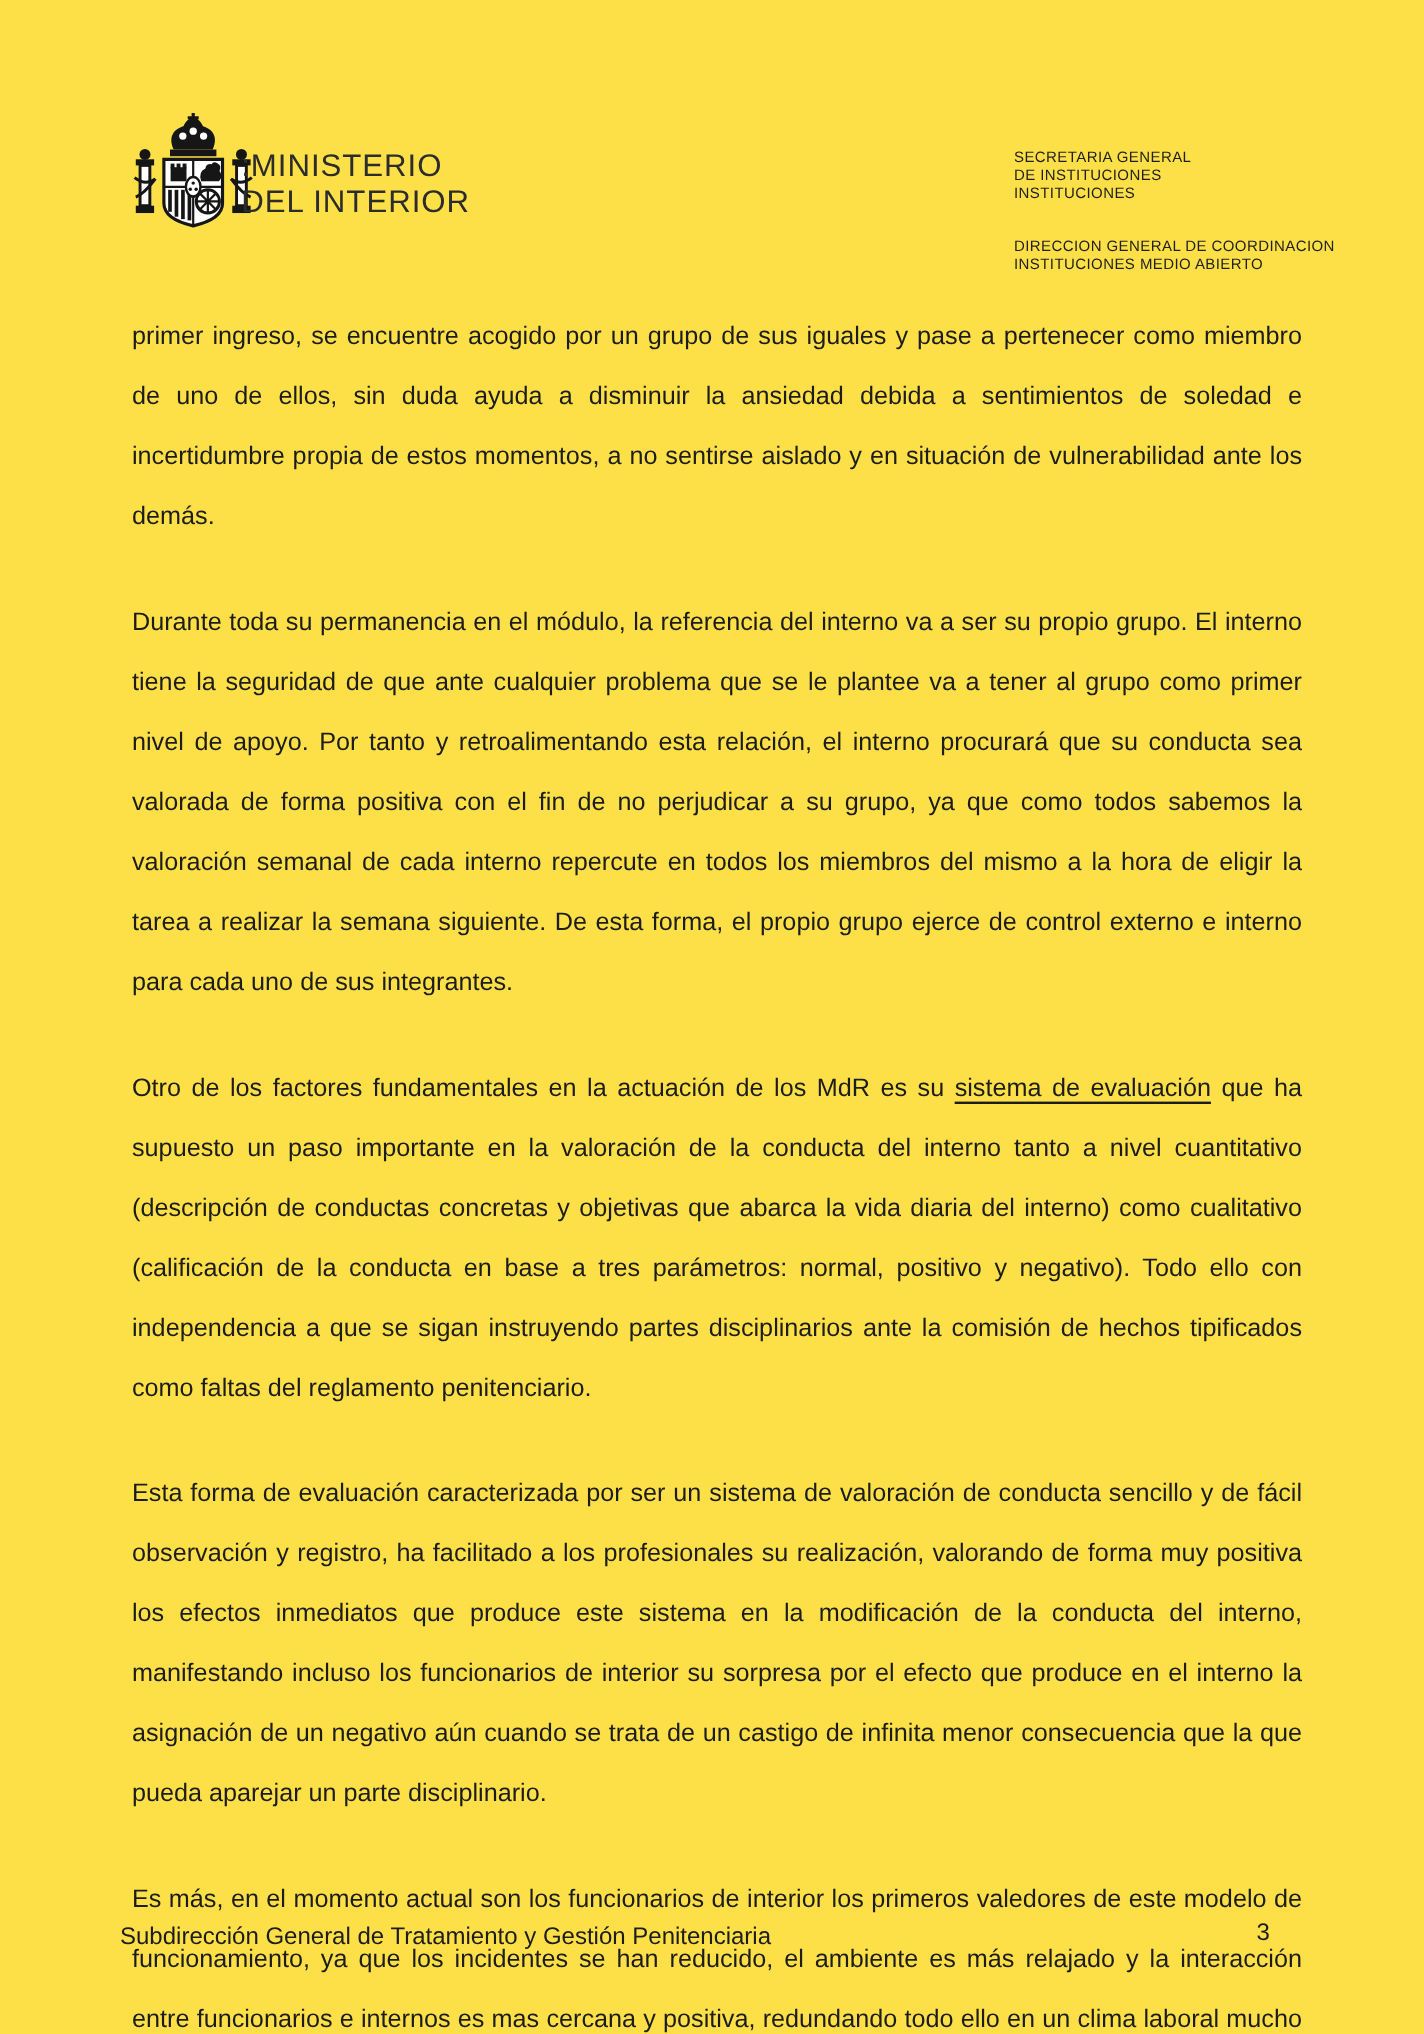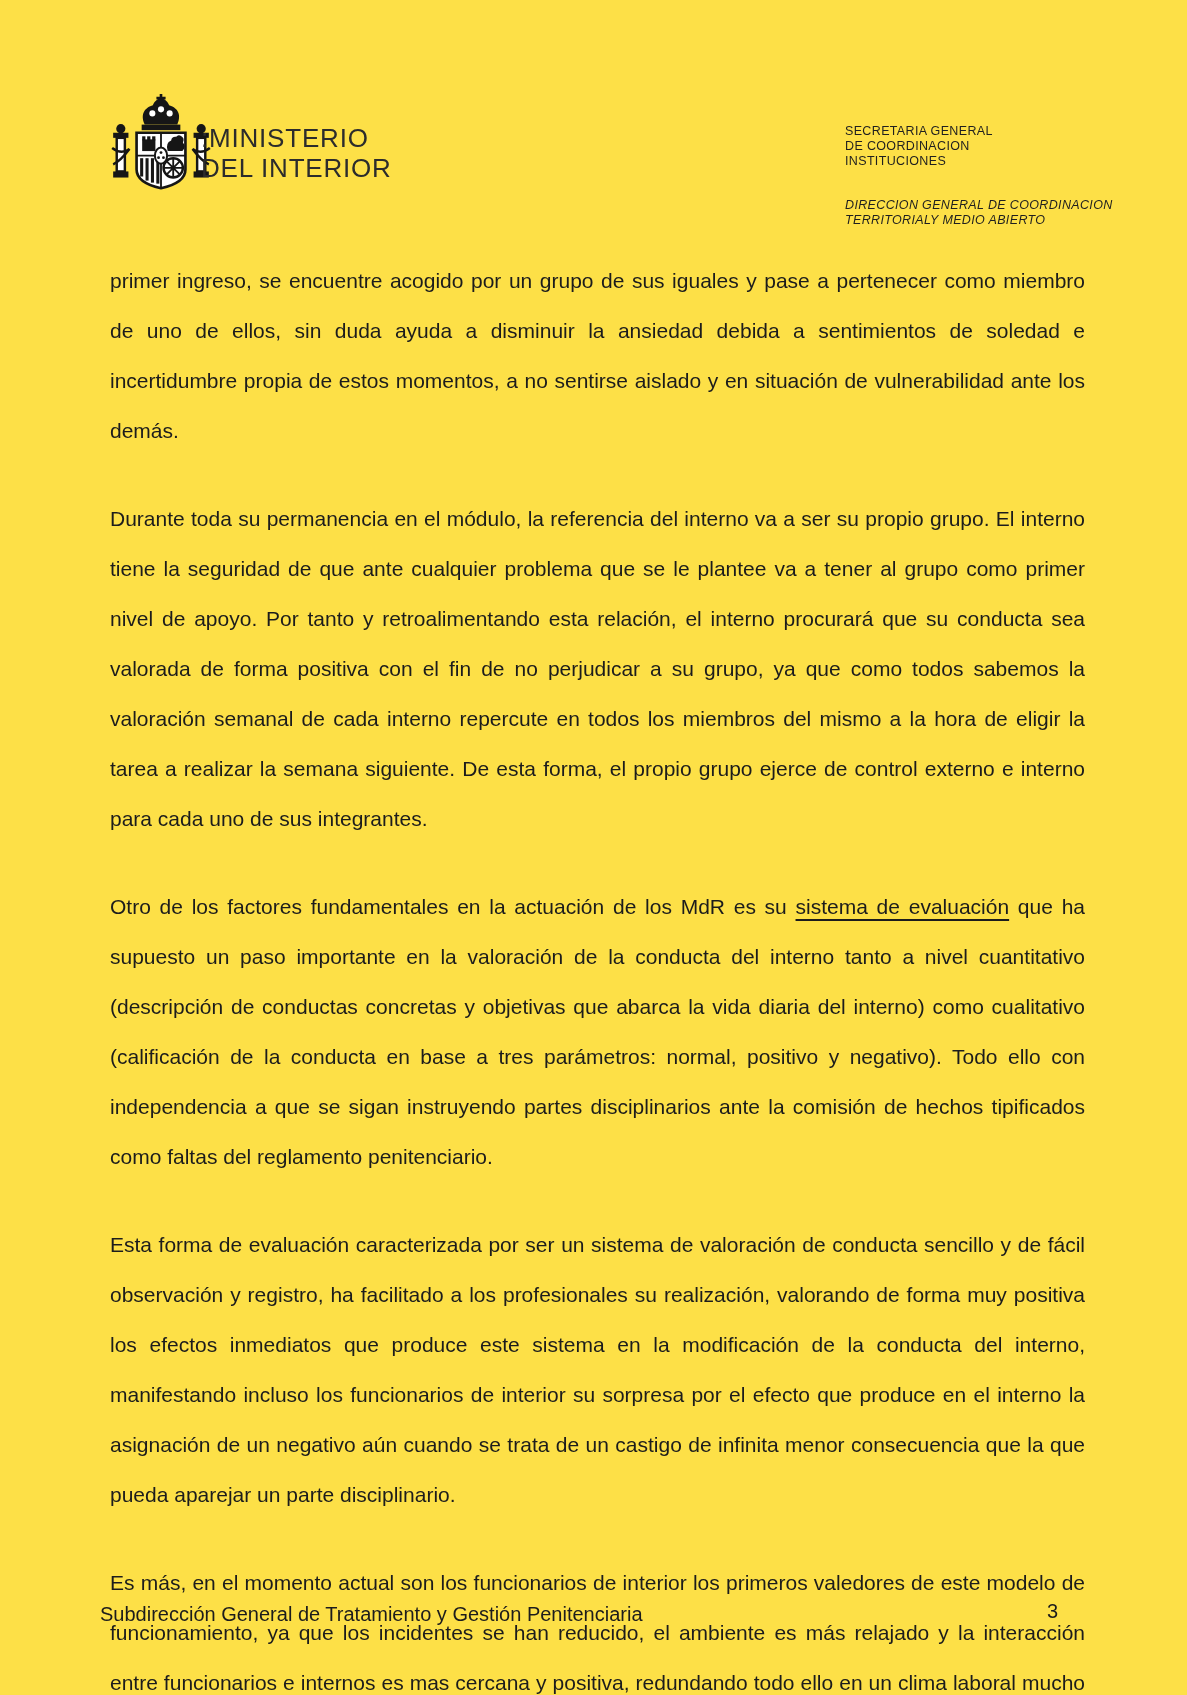--- a/index.html
+++ b/index.html
@@ -18,21 +18,21 @@
     position:absolute;left:201px;top:123px;
     font-size:26px;line-height:30px;letter-spacing:0.8px;
     color:#2c2c2c;white-space:nowrap;
   }
   .hdr-block{
     position:absolute;left:845px;
     font-size:12.5px;line-height:15px;letter-spacing:0.35px;
     color:#1f1f1f;white-space:nowrap;margin-top:12px;
   }
   .hdr-block-1{top:112px;}
-  .hdr-block-2{top:186px;font-style:italic;}
+  .hdr-block-2{top:186px;}
   
   .body-text{
     position:absolute;left:110px;top:256px;width:975px;
     font-size:21px;line-height:50px;
     text-align:justify;text-align-last:left;
     color:#1c1c1c;
   }
   .body-text p{margin:0 0 38px 0;padding:0;}
   .underline{text-decoration:underline;text-underline-offset:5px;}
   
@@ -99,27 +99,27 @@
       <circle cx="52.4" cy="66.5" r="1.4" fill="#161616"></circle>
     </svg>
 
     <div class="ministry">
       <div>:MINISTERIO</div>
       <div>DEL INTERIOR</div>
     </div>
 
     <div class="hdr-block hdr-block-1">
       <div>SECRETARIA GENERAL</div>
-      <div>DE COORDINACION</div>
+      <div>DE INSTITUCIONES</div>
       <div>INSTITUCIONES</div>
     </div>
 
     <div class="hdr-block hdr-block-2">
       <div>DIRECCION GENERAL DE COORDINACION</div>
-      <div>TERRITORIALY MEDIO ABIERTO</div>
+      <div>INSTITUCIONES MEDIO ABIERTO</div>
     </div>
   </div>
 
   <div class="body-text">
     <p>primer ingreso, se encuentre acogido por un grupo de sus iguales y pase a pertenecer como miembro de uno de ellos, sin duda ayuda a disminuir la ansiedad debida a sentimientos de soledad e incertidumbre propia de estos momentos, a no sentirse aislado y en situación de vulnerabilidad ante los demás.</p>
     <p>Durante toda su permanencia en el módulo, la referencia del interno va a ser su propio grupo. El interno tiene la seguridad de que ante cualquier problema que se le plantee va a tener al grupo como primer nivel de apoyo. Por tanto y retroalimentando esta relación, el interno procurará que su conducta sea valorada de forma positiva con el fin de no perjudicar a su grupo, ya que como todos sabemos la valoración semanal de cada interno repercute en todos los miembros del mismo a la hora de eligir la tarea a realizar la semana siguiente. De esta forma, el propio grupo ejerce de control externo e interno para cada uno de sus integrantes.</p>
     <p><span>Otro de los factores fundamentales en la actuación de los MdR es su </span><span class="underline">sistema de evaluación</span><span> que ha supuesto un paso importante en la valoración de la conducta del interno tanto a nivel cuantitativo (descripción de conductas concretas y objetivas que abarca la vida diaria del interno) como cualitativo (calificación de la conducta en base a tres parámetros: normal, positivo y negativo). Todo ello con independencia a que se sigan instruyendo partes disciplinarios ante la comisión de hechos tipificados como faltas del reglamento penitenciario.</span></p>
     <p>Esta forma de evaluación caracterizada por ser un sistema de valoración de conducta sencillo y de fácil observación y registro, ha facilitado a los profesionales su realización,  valorando de forma muy positiva los efectos inmediatos que produce este sistema en la modificación de la conducta del interno, manifestando incluso los funcionarios de interior su sorpresa por el efecto que produce en el interno la asignación de un negativo aún cuando se trata de un castigo de infinita menor consecuencia que la que pueda aparejar un parte disciplinario.</p>
     <p>Es más, en el momento actual son los funcionarios de interior los primeros valedores de este modelo de funcionamiento, ya que los incidentes se han reducido, el ambiente es más relajado y la interacción entre funcionarios e internos es mas cercana y positiva, redundando todo ello en un clima laboral mucho más favorable y gratificante.</p>
   </div>

